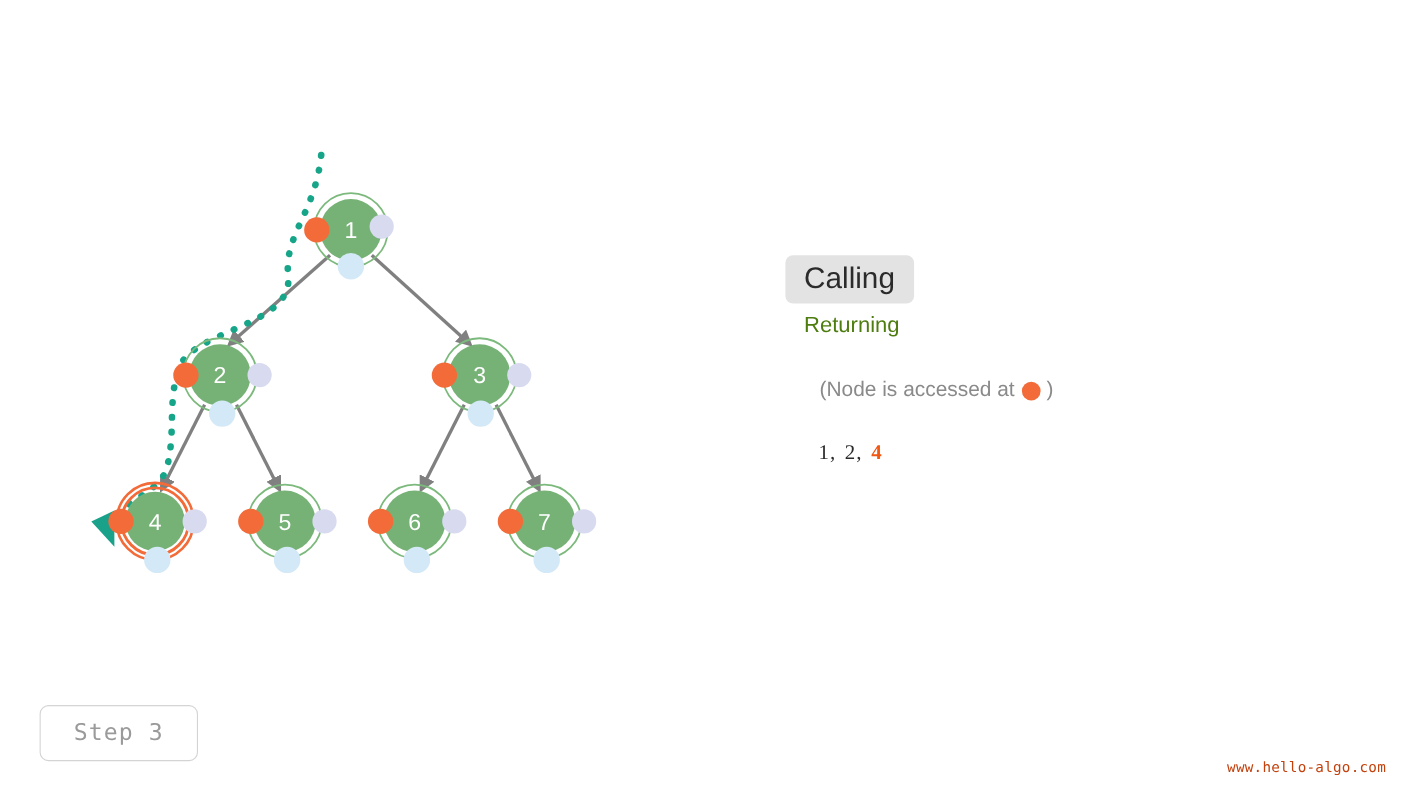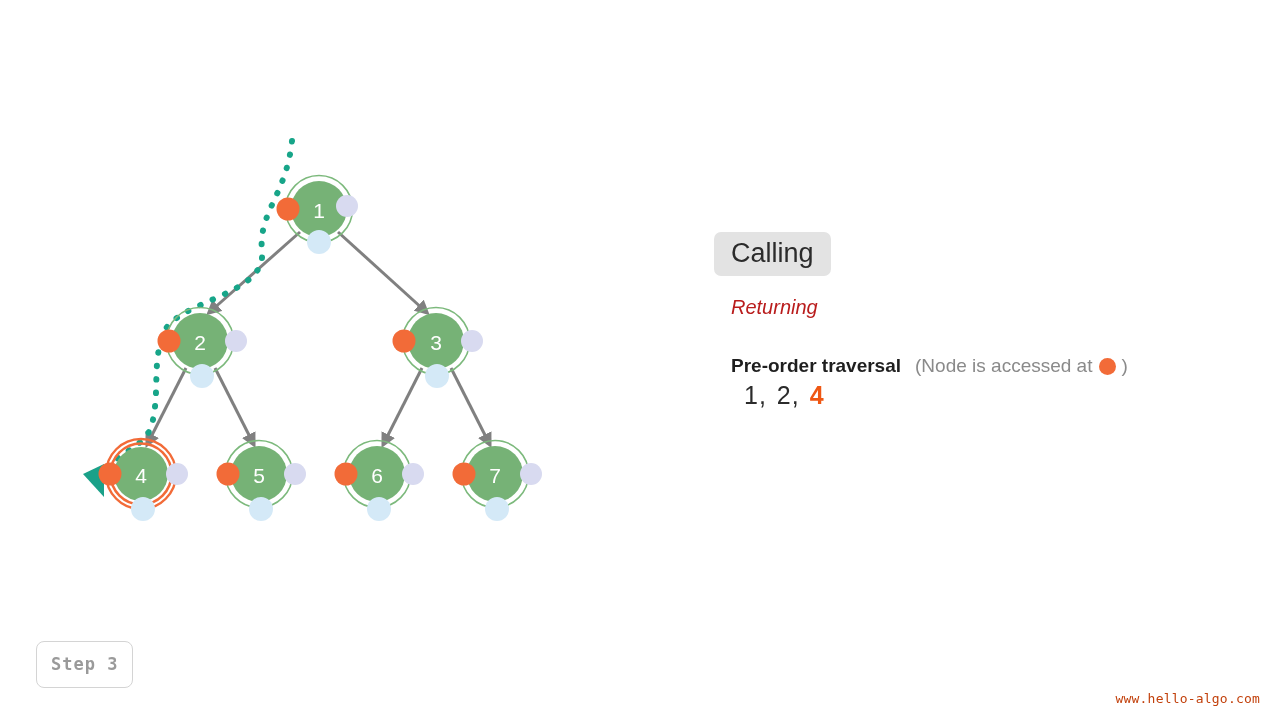--- a/index.html
+++ b/index.html
@@ -55,25 +55,24 @@
     font-size: 27px;
     color: #2b2b2b;
     background: #e3e3e3;
     border-radius: 7px;
     padding: 8px 17px 9px 17px;
     line-height: 1;
   }
   .state-plain {
     display: inline-block;
     font-size: 20px;
-    color: #b91c1c;
+    color: #4d7c0f;
     padding: 8px 17px 9px 17px;
     line-height: 1;
-    margin-top: 13px;
-    font-style: italic;
+    margin-top: 2px;
   }
 
   #traversal-block {
     margin-top: 29px;
     padding-left: 17px;
   }
   .traversal-heading-row {
     display: flex;
     align-items: center;
     white-space: nowrap;
@@ -96,46 +95,46 @@
     background: #f26b38;
     margin: 0 5px 0 7px;
     vertical-align: -3px;
   }
   .traversal-note-close {
     font-size: 19px;
     color: #8a8a8a;
   }
 
   #traversal-sequence {
-    margin-top: 4px;
+    margin-top: 35px;
     padding-left: 13px;
-    font-family: Liberation Sans, sans-serif;
-    font-size: 25px;
+    font-family: Liberation Serif, serif;
+    font-size: 19px;
     color: #2b2b2b;
     letter-spacing: 1px;
   }
   #traversal-sequence .seq-item {
     margin-right: 2px;
   }
   #traversal-sequence .seq-item.current {
     color: #ef5713;
     font-weight: bold;
   }
 
   
   #step-badge {
     position: absolute;
     left: 36px;
     top: 641px;
     border: 1px solid #d4d4d4;
     border-radius: 8px;
-    padding: 14px 14px;
+    padding: 14px 30px;
     font-family: "DejaVu Sans Mono", monospace;
-    font-size: 17px;
-    font-weight: bold;
+    font-size: 21px;
+    font-weight: normal;
     color: #9a9a9a;
     letter-spacing: 1px;
     background: #ffffff;
     line-height: 1;
   }
 
   
   #watermark {
     position: absolute;
     right: 20px;
@@ -252,21 +251,20 @@
       <div>
         <span class="state-badge">Calling</span>
       </div>
       <div>
         <span class="state-plain">Returning</span>
       </div>
     </div>
 
     <div id="traversal-block">
       <div class="traversal-heading-row">
-        <span class="traversal-title">Pre-order traversal</span>
         <span class="traversal-note">(Node is accessed at</span>
         <span class="legend-dot"></span>
         <span class="traversal-note-close">)</span>
       </div>
 
       <div id="traversal-sequence">
         <span class="seq-item">1,</span>
         <span class="seq-item">2,</span>
         <span class="seq-item current">4</span>
       </div>

